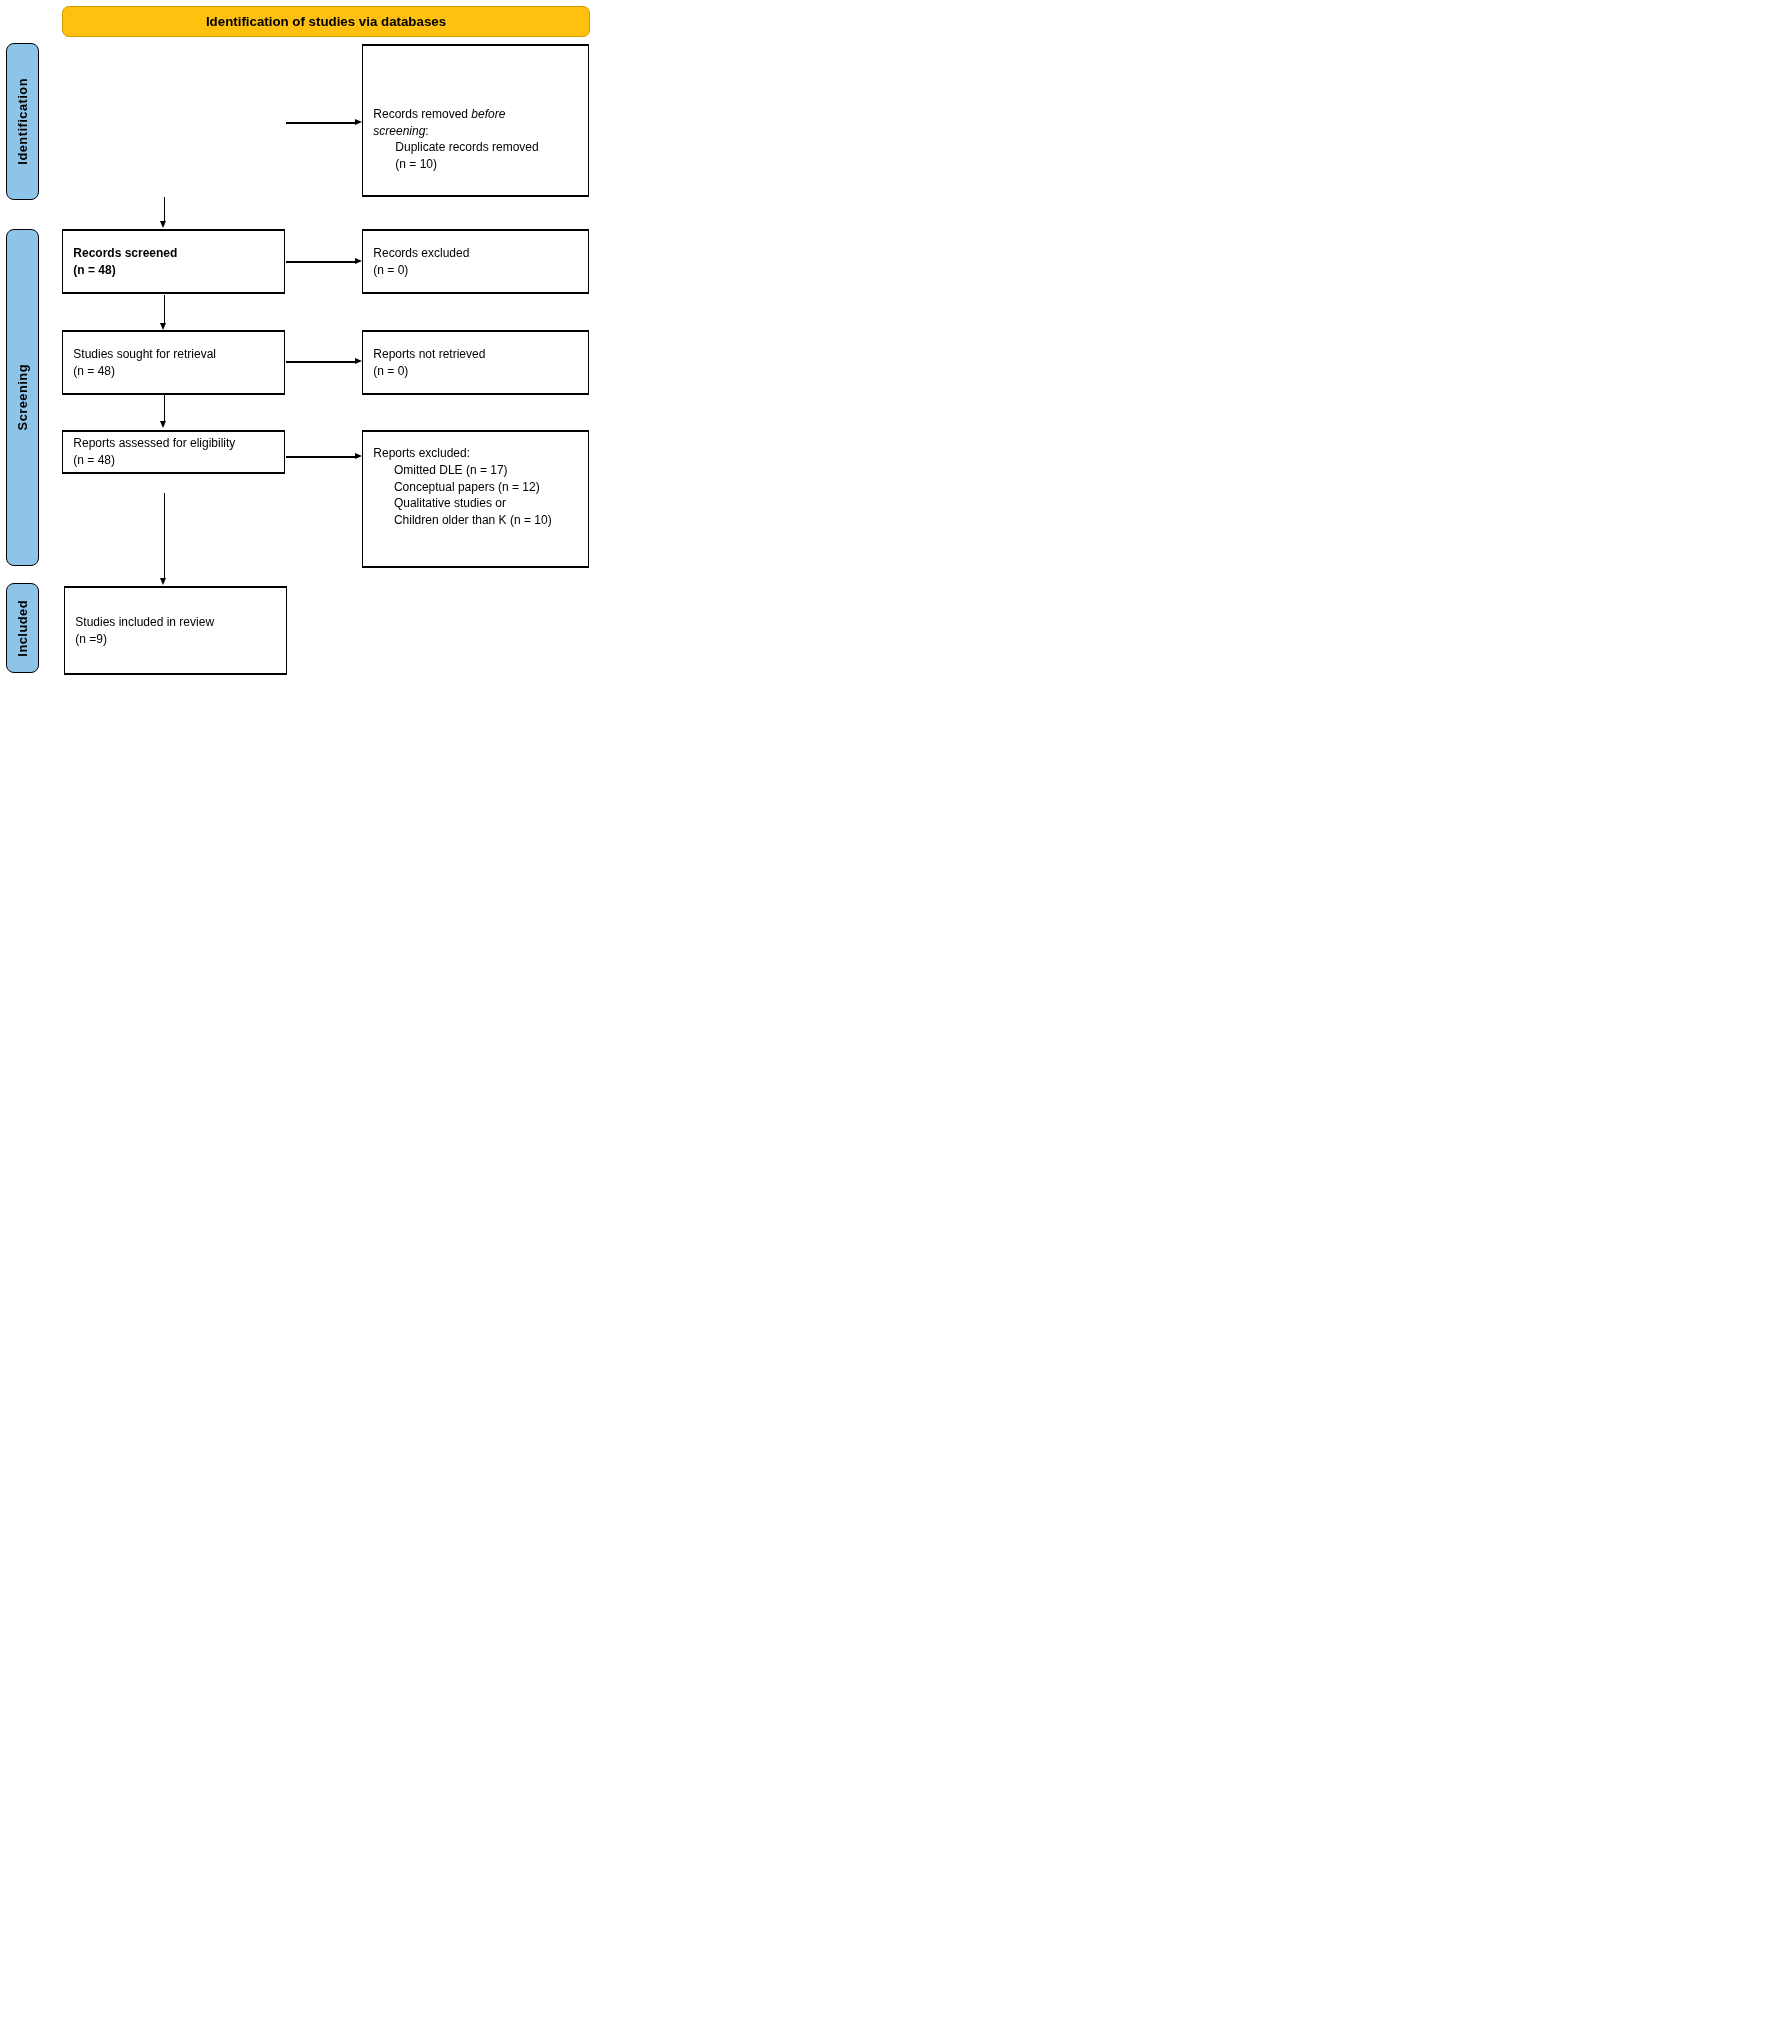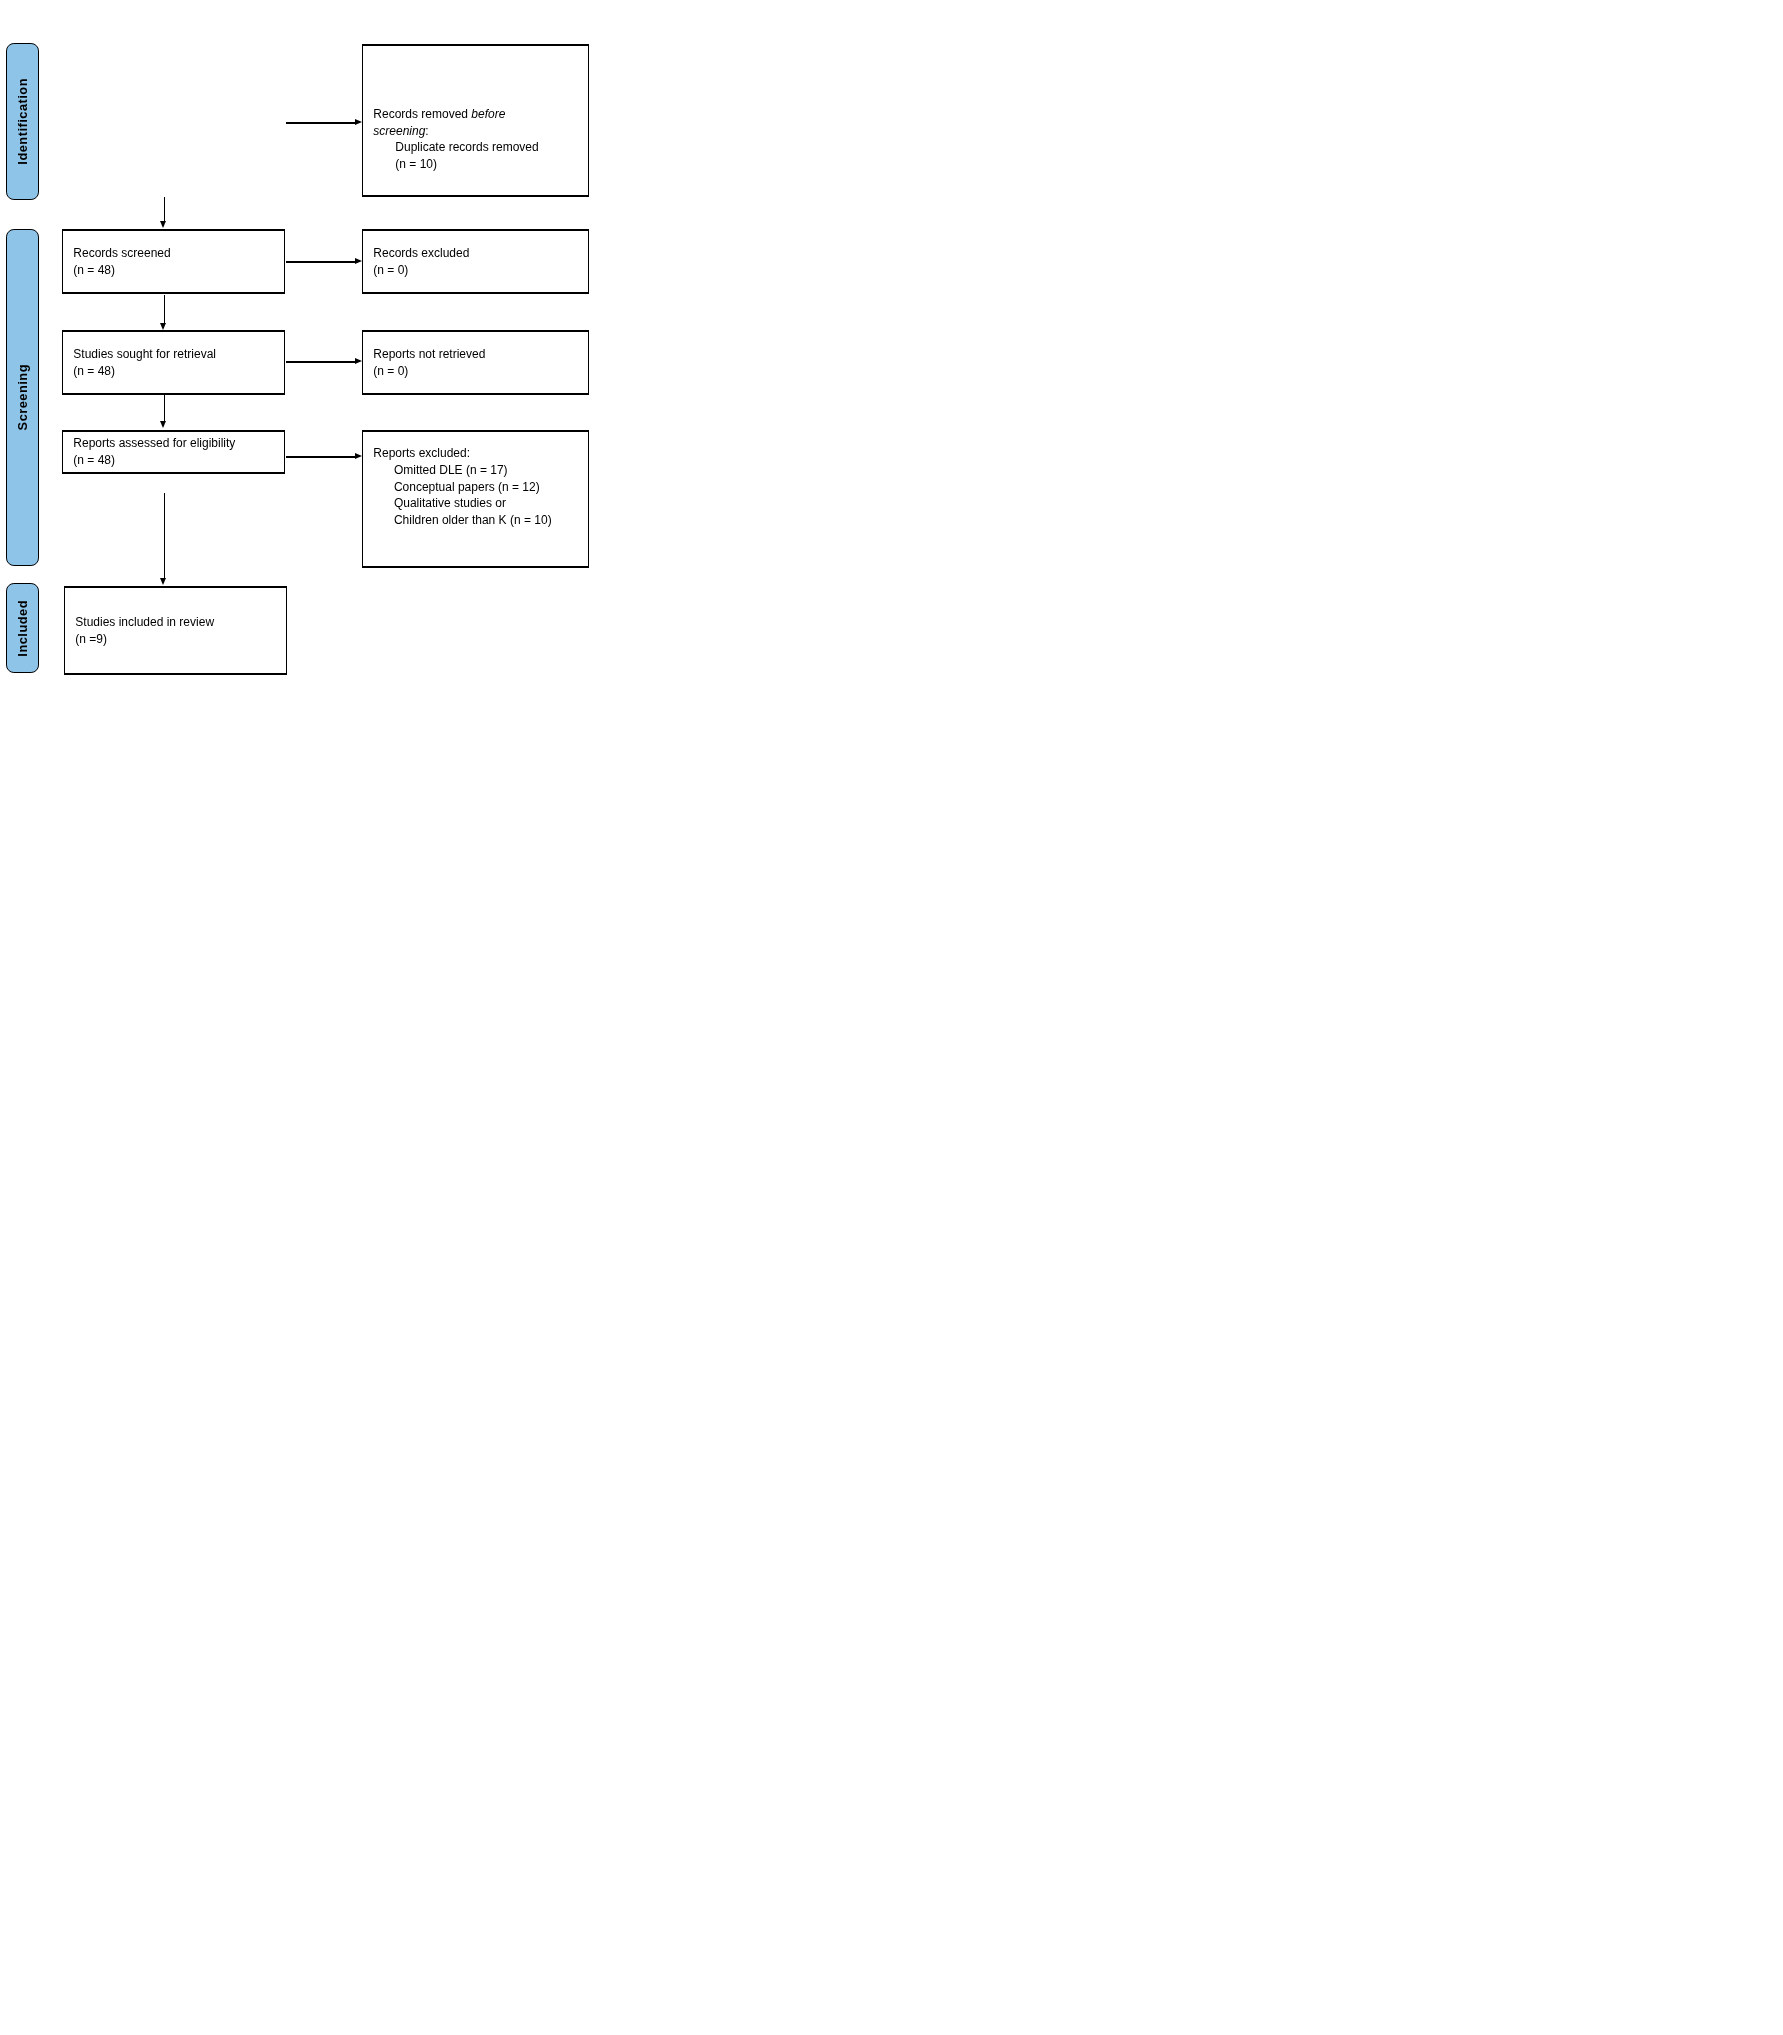--- a/index.html
+++ b/index.html
@@ -39,20 +39,23 @@
   .harrow { position:absolute; left:286px; width:70px; height:1.5px; background:#000; }
   .hhead { position:absolute; left:355px; width:0; height:0;
     border-top:3.9px solid transparent; border-bottom:3.9px solid transparent;
     border-left:7.4px solid #000; }
 </style>
 </head>
 <body>
 
 <div class="page">
 
+  <div class="banner">
+    <span>Identification of studies via databases</span>
+  </div>
 
   <div class="side" style="top:43px; height:157px;">
     <span>Identification</span>
   </div>
   <div class="side" style="top:229px; height:337px;">
     <span>Screening</span>
   </div>
   <div class="side" style="top:583px; height:90px;">
     <span>Included</span>
   </div>
@@ -60,21 +63,21 @@
 
   <div class="bx" style="left:362px; top:44px; width:227px; height:153px;">
     <div class="tblock" style="padding-top:60px;">
       <div><span>Records removed </span><span class="it">before</span></div>
       <div><span class="it">screening</span><span>:</span></div>
       <div class="ind">Duplicate records removed</div>
       <div class="ind">(n = 10)</div>
     </div>
   </div>
 
-  <div class="bx vcenter" style="left:62px; top:229px; width:223px; height:65px;">
+  <div class="bx vcenter" style="left:62px; top:229px; width:223px; height:65px;font-weight:bold;">
     <div class="tblock">
       <div>Records screened</div>
       <div>(n = 48)</div>
     </div>
   </div>
 
   <div class="bx vcenter" style="left:362px; top:229px; width:227px; height:65px;">
     <div class="tblock">
       <div>Records excluded</div>
       <div>(n = 0)</div>

